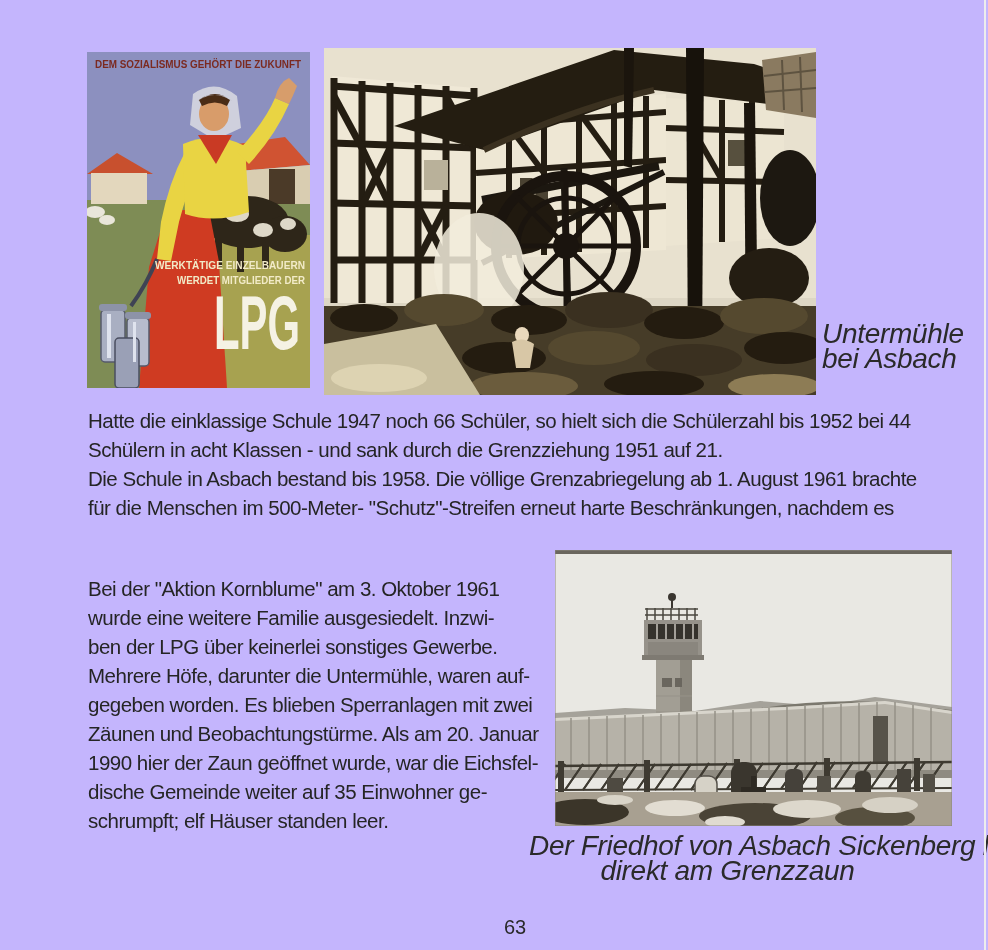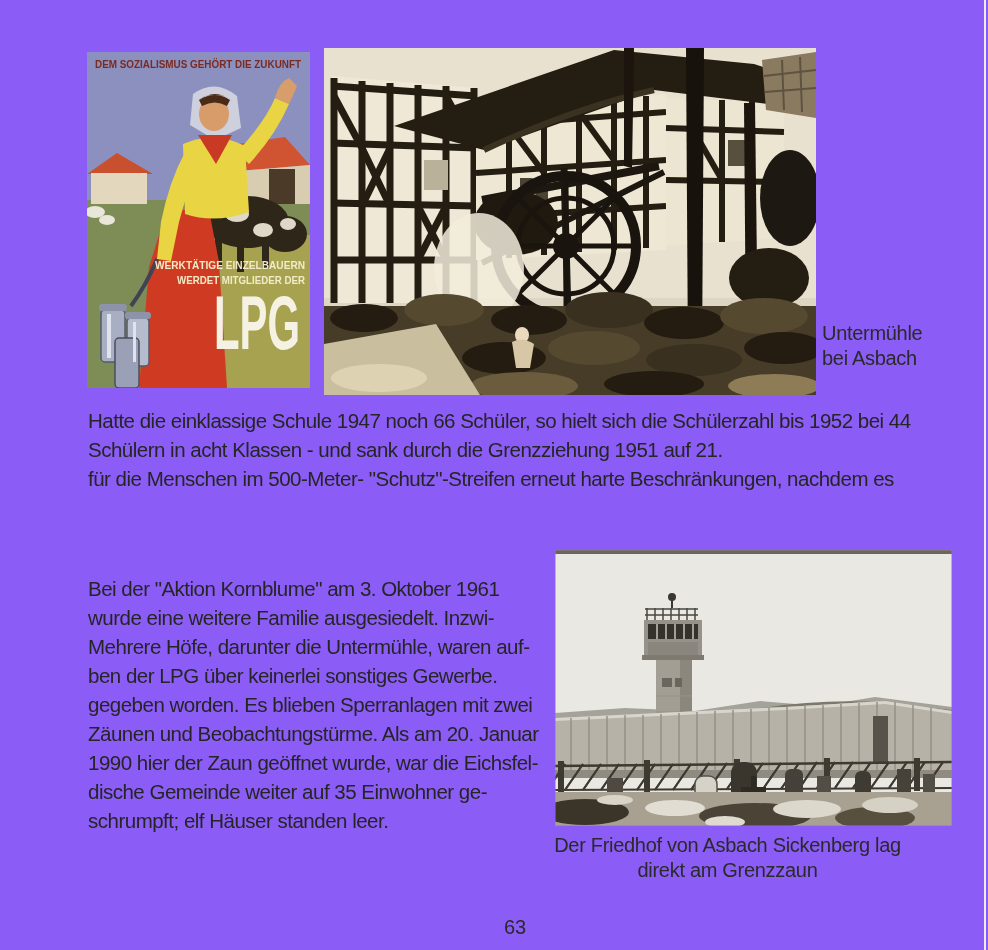--- a/index.html
+++ b/index.html
@@ -1,21 +1,21 @@
 <!DOCTYPE html>
 <html><head>
 <meta charset="utf-8">
 <style>
   html,body{margin:0;padding:0;}
   body{background:#ffffff;font-family:"Liberation Sans",sans-serif;}
-  .page{position:relative;width:988px;height:950px;background:#8b5cf6;overflow:hidden;color:#1e1e1e;}
+  .page{position:relative;width:988px;height:950px;background:#c4b5fd;overflow:hidden;color:#1e1e1e;}
   .abs{position:absolute;}
   .bodytext{font-size:20.5px;letter-spacing:-0.5px;line-height:29px;color:#252525;}
   .bodytext .line{white-space:nowrap;}
-  .caption{font-size:20px;letter-spacing:-0.3px;line-height:25px;color:#2a2a2a;}
+  .caption{font-size:28px;font-style:italic;letter-spacing:-0.3px;line-height:25px;color:#2a2a2a;}
   .caption .line{white-space:nowrap;}
   .caption-center{text-align:center;}
   .photoframe{display:block;}
   .pagenum{font-size:20px;color:#2a2a2a;letter-spacing:0;}
   .scan-edge{position:absolute;top:0;right:2px;width:2px;height:950px;background:#ededed;}
 </style>
 </head>
 <body>
 
 <div class="page">
@@ -202,28 +202,29 @@
   </div>
 
   <div class="abs caption" style="left:822px;top:321px;">
     <div class="line">Untermühle</div>
     <div class="line">bei Asbach</div>
   </div>
 
   <div class="abs bodytext" style="left:88px;top:406px;width:880px;">
     <div class="line">Hatte die einklassige Schule 1947 noch 66 Schüler, so hielt sich die Schülerzahl bis 1952 bei 44</div>
     <div class="line">Schülern in acht Klassen - und sank durch die Grenzziehung 1951 auf 21.</div>
+    <div class="line">Die Schule in Asbach bestand bis 1958. Die völlige Grenzabriegelung ab 1. August 1961 brachte</div>
     <div class="line">für die Menschen im 500-Meter- "Schutz"-Streifen erneut harte Beschränkungen, nachdem es</div>
   </div>
 
   <div class="abs bodytext" style="left:88px;top:574px;width:475px;">
     <div class="line">Bei der "Aktion Kornblume" am 3. Oktober 1961</div>
     <div class="line">wurde eine weitere Familie ausgesiedelt. Inzwi-</div>
+    <div class="line">ben der LPG über keinerlei sonstiges Gewerbe.</div>
     <div class="line">Mehrere Höfe, darunter die Untermühle, waren auf-</div>
-    <div class="line">ben der LPG über keinerlei sonstiges Gewerbe.</div>
     <div class="line">gegeben worden. Es blieben Sperranlagen mit zwei</div>
     <div class="line">Zäunen und Beobachtungstürme. Als am 20. Januar</div>
     <div class="line">1990 hier der Zaun geöffnet wurde, war die Eichsfel-</div>
     <div class="line">dische Gemeinde weiter auf 35 Einwohner ge-</div>
     <div class="line">schrumpft; elf Häuser standen leer.</div>
   </div>
 
   <div class="abs" style="left:555px;top:550px;width:397px;height:276px;">
     <svg class="photoframe" width="397" height="276" viewBox="0 0 397 276">
       <rect width="397" height="276" fill="#e9e8e3"></rect>

